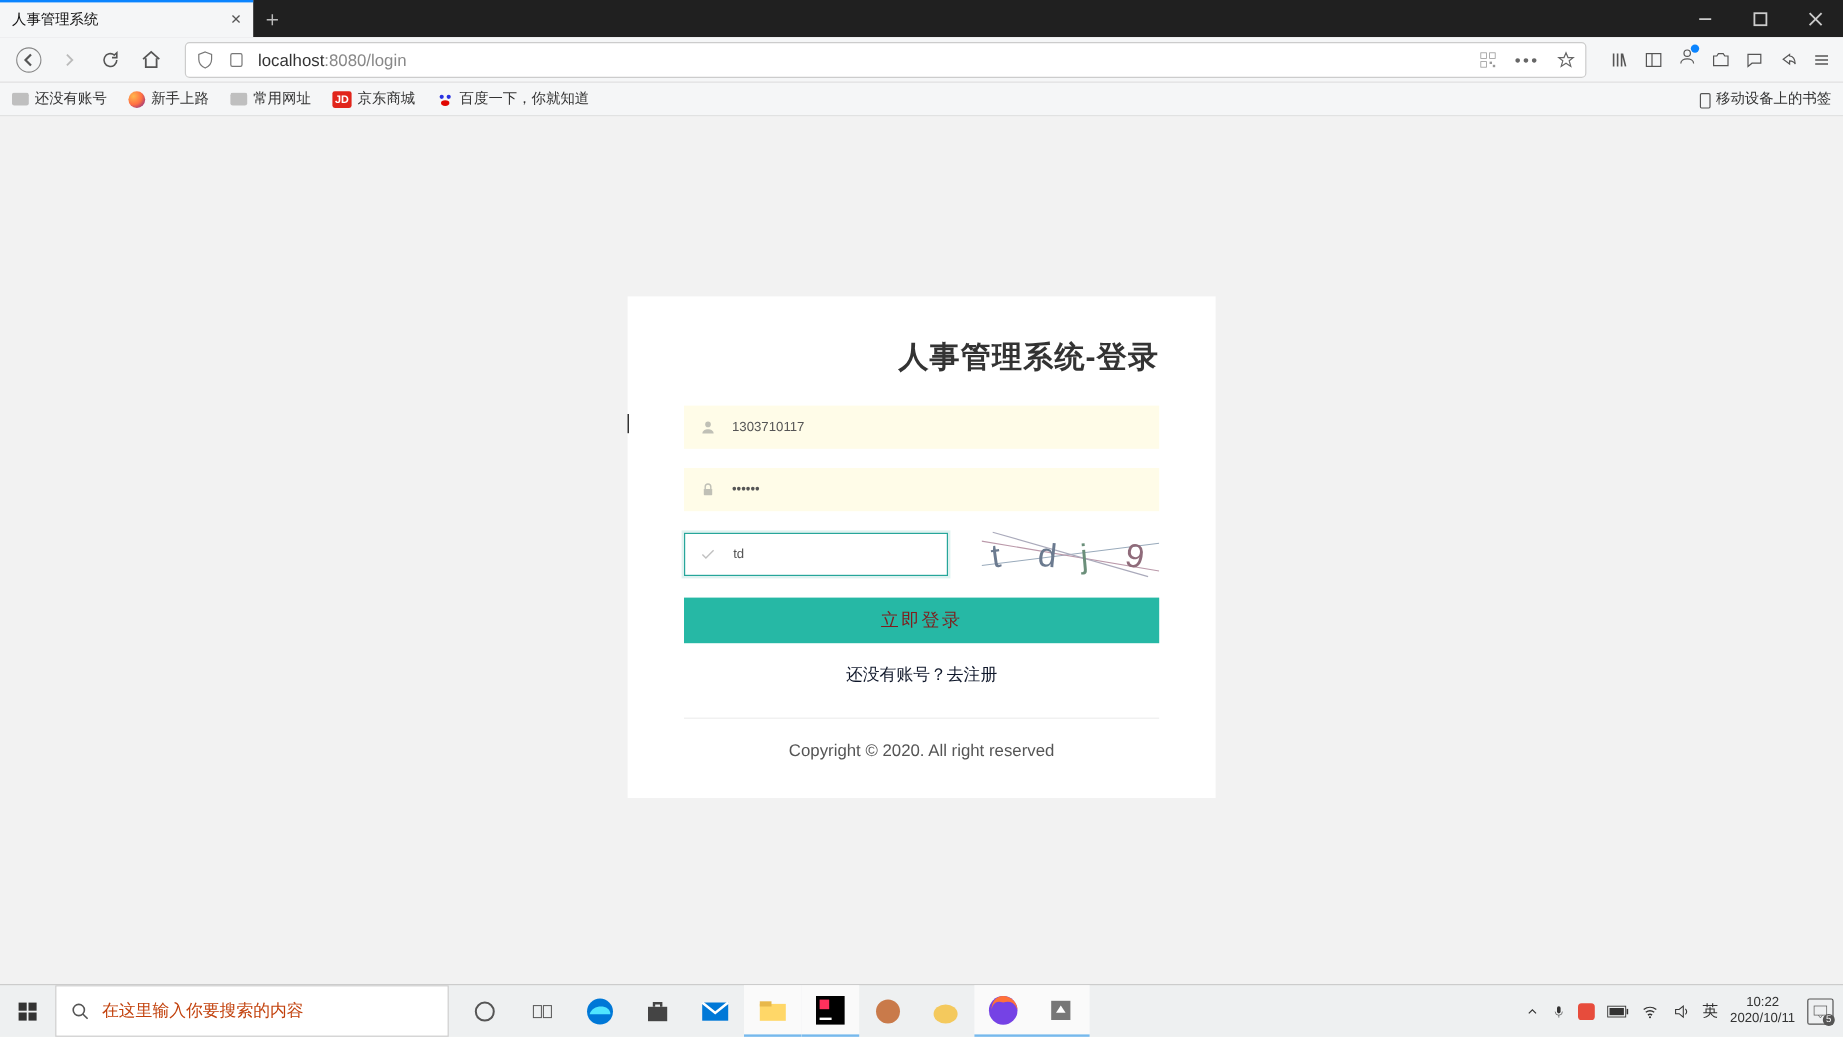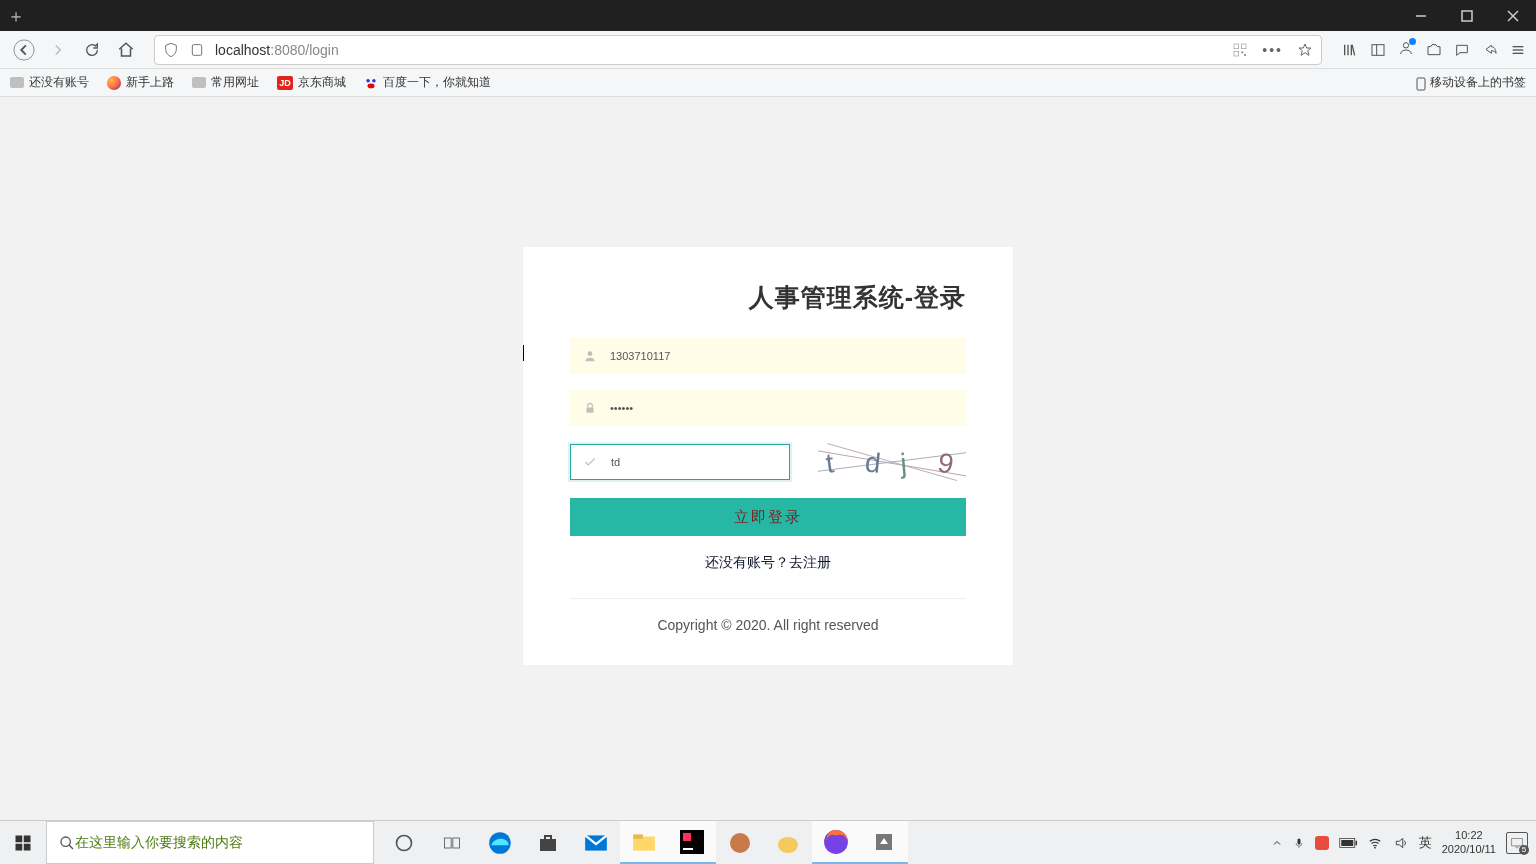--- a/index.html
+++ b/index.html
@@ -75,21 +75,21 @@
   text-decoration: none; margin-bottom: 26px; }
 .divider { height: 1px; background: #eee; margin-bottom: 18px; }
 .copyright { text-align: center; color: #555; font-size: 14px; }
 
 
 .taskbar { position: absolute; left: 0; bottom: 0; width: 100%; height: 44px; background: #eef0f1;
   border-top: 1px solid #ccc; display: flex; align-items: center; }
 .start { width: 46px; height: 100%; display: flex; align-items: center; justify-content: center; }
 .start svg { width: 18px; height: 18px; }
 .searchbox { flex: 0 0 328px; height: 100%; border: 1px solid #ccc; background: #fff;
-  display: flex; align-items: center; padding: 0 12px; color: #4d7c0f; font-size: 14px;}
+  display: flex; align-items: center; padding: 0 12px; gap: 10px; color: #c2410c; font-size: 14px;}
 .task-icons { display: flex; height: 100%; margin-left: 6px; }
 .task-icons .ti { width: 48px; height: 100%; display: flex; align-items: center; justify-content: center; }
 .task-icons .ti.active { border-bottom: 2px solid #76b9ed; background: #fafafa; }
 .tray { margin-left: auto; display: flex; align-items: center; height: 100%;
   padding: 0 8px; gap: 10px; color: #333; font-size: 11px; }
 .tray .clock { text-align: center; line-height: 1.2; font-size: 11px; }
 .tray .notif { width: 22px; height: 22px; border: 1px solid #555; position: relative;
   display:flex; align-items:center; justify-content:center; border-radius:2px;}
 .tray .notif .badge { position:absolute; bottom:-2px; right:-2px; background:#555; color:#fff;
   font-size:8px; width:10px; height:10px; border-radius:50%; display:flex; align-items:center; justify-content:center;}
@@ -97,20 +97,24 @@
 
 .ico { width: 16px; height: 16px; display: inline-block; }
 .text-cursor { position: absolute; width: 1px; height: 16px; background: #000; }
 </style>
 </head>
 <body>
 
 <div class="browser-chrome">
 
   <div class="tabstrip">
+    <div class="tab">
+      <span class="tab-title">人事管理系统</span>
+      <span class="tab-close">×</span>
+    </div>
     <div class="newtab">＋</div>
     <div class="winctrl">
       <div>
         <svg class="ico" viewBox="0 0 16 16">
             <line x1="3" y1="8" x2="13" y2="8" stroke="#ccc" stroke-width="1.5"></line>
           </svg>
       </div>
       <div>
         <svg class="ico" viewBox="0 0 16 16">
             <rect x="3" y="3" width="10" height="10" fill="none" stroke="#ccc" stroke-width="1.5"></rect>

